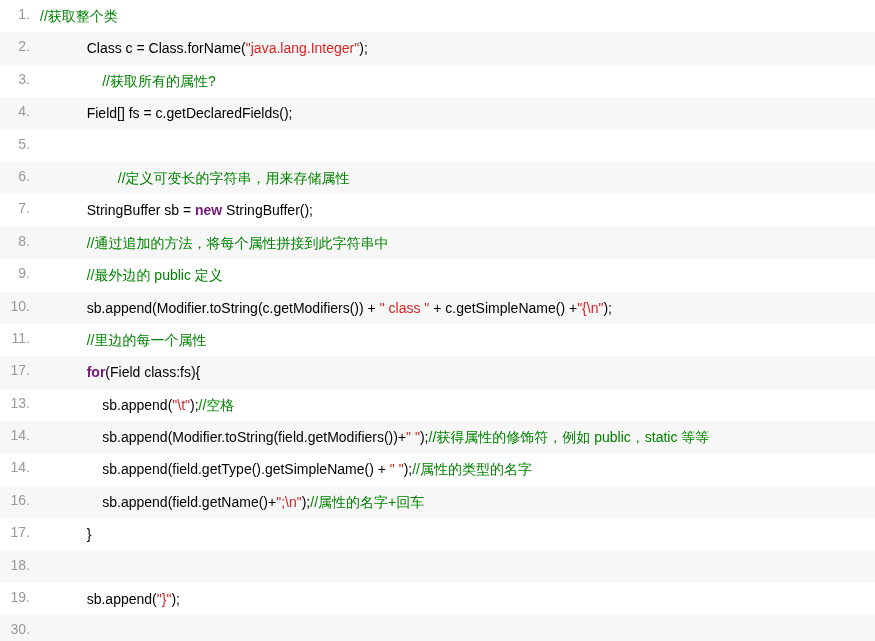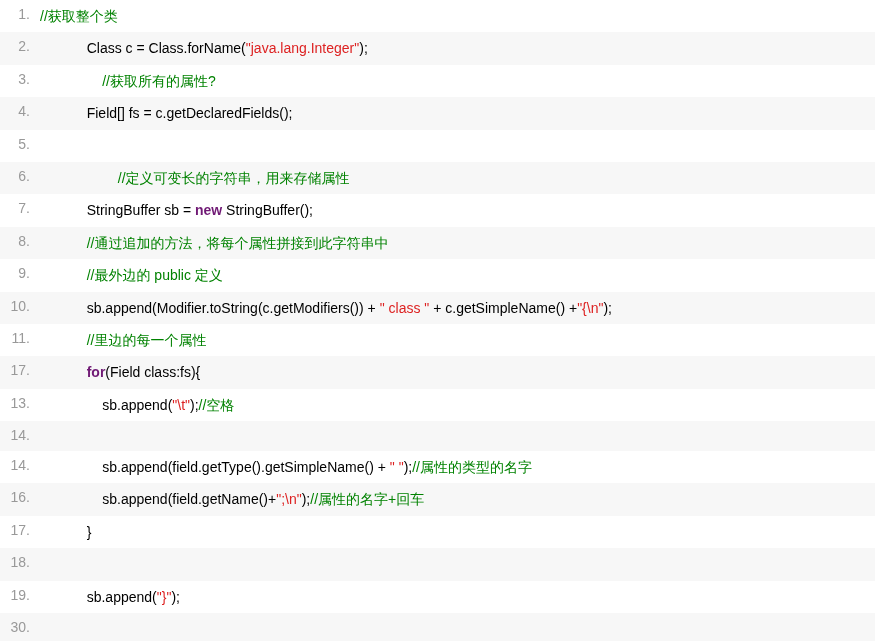--- a/index.html
+++ b/index.html
@@ -107,20 +107,21 @@
     <div class="code-line zebra">
       <div class="line-number">17.</div>
       <div class="code-content"><span>&nbsp;&nbsp;&nbsp;&nbsp;&nbsp;&nbsp;&nbsp;&nbsp;&nbsp;&nbsp;&nbsp;&nbsp;</span><span class="keyword">for</span><span class="plain">(Field class:fs){</span></div>
     </div>
     <div class="code-line">
       <div class="line-number">13.</div>
       <div class="code-content"><span>&nbsp;&nbsp;&nbsp;&nbsp;&nbsp;&nbsp;&nbsp;&nbsp;&nbsp;&nbsp;&nbsp;&nbsp;&nbsp;&nbsp;&nbsp;&nbsp;</span><span class="plain">sb.append(</span><span class="string">"\t"</span><span class="plain">);</span><span class="comment">//空格</span></div>
     </div>
     <div class="code-line zebra">
       <div class="line-number">14.</div>
+      <div class="code-content"><span>&nbsp;&nbsp;&nbsp;&nbsp;&nbsp;&nbsp;&nbsp;&nbsp;&nbsp;&nbsp;&nbsp;&nbsp;&nbsp;&nbsp;&nbsp;&nbsp;</span><span class="plain">sb.append(Modifier.toString(field.getModifiers())+</span><span class="string">" "</span><span class="plain">);</span><span class="comment">//获得属性的修饰符，例如 public，static 等等</span></div>
     </div>
     <div class="code-line">
       <div class="line-number">14.</div>
       <div class="code-content"><span>&nbsp;&nbsp;&nbsp;&nbsp;&nbsp;&nbsp;&nbsp;&nbsp;&nbsp;&nbsp;&nbsp;&nbsp;&nbsp;&nbsp;&nbsp;&nbsp;</span><span class="plain">sb.append(field.getType().getSimpleName() + </span><span class="string">" "</span><span class="plain">);</span><span class="comment">//属性的类型的名字</span></div>
     </div>
     <div class="code-line zebra">
       <div class="line-number">16.</div>
       <div class="code-content"><span>&nbsp;&nbsp;&nbsp;&nbsp;&nbsp;&nbsp;&nbsp;&nbsp;&nbsp;&nbsp;&nbsp;&nbsp;&nbsp;&nbsp;&nbsp;&nbsp;</span><span class="plain">sb.append(field.getName()+</span><span class="string">";\n"</span><span class="plain">);</span><span class="comment">//属性的名字+回车</span></div>
     </div>
     <div class="code-line">

